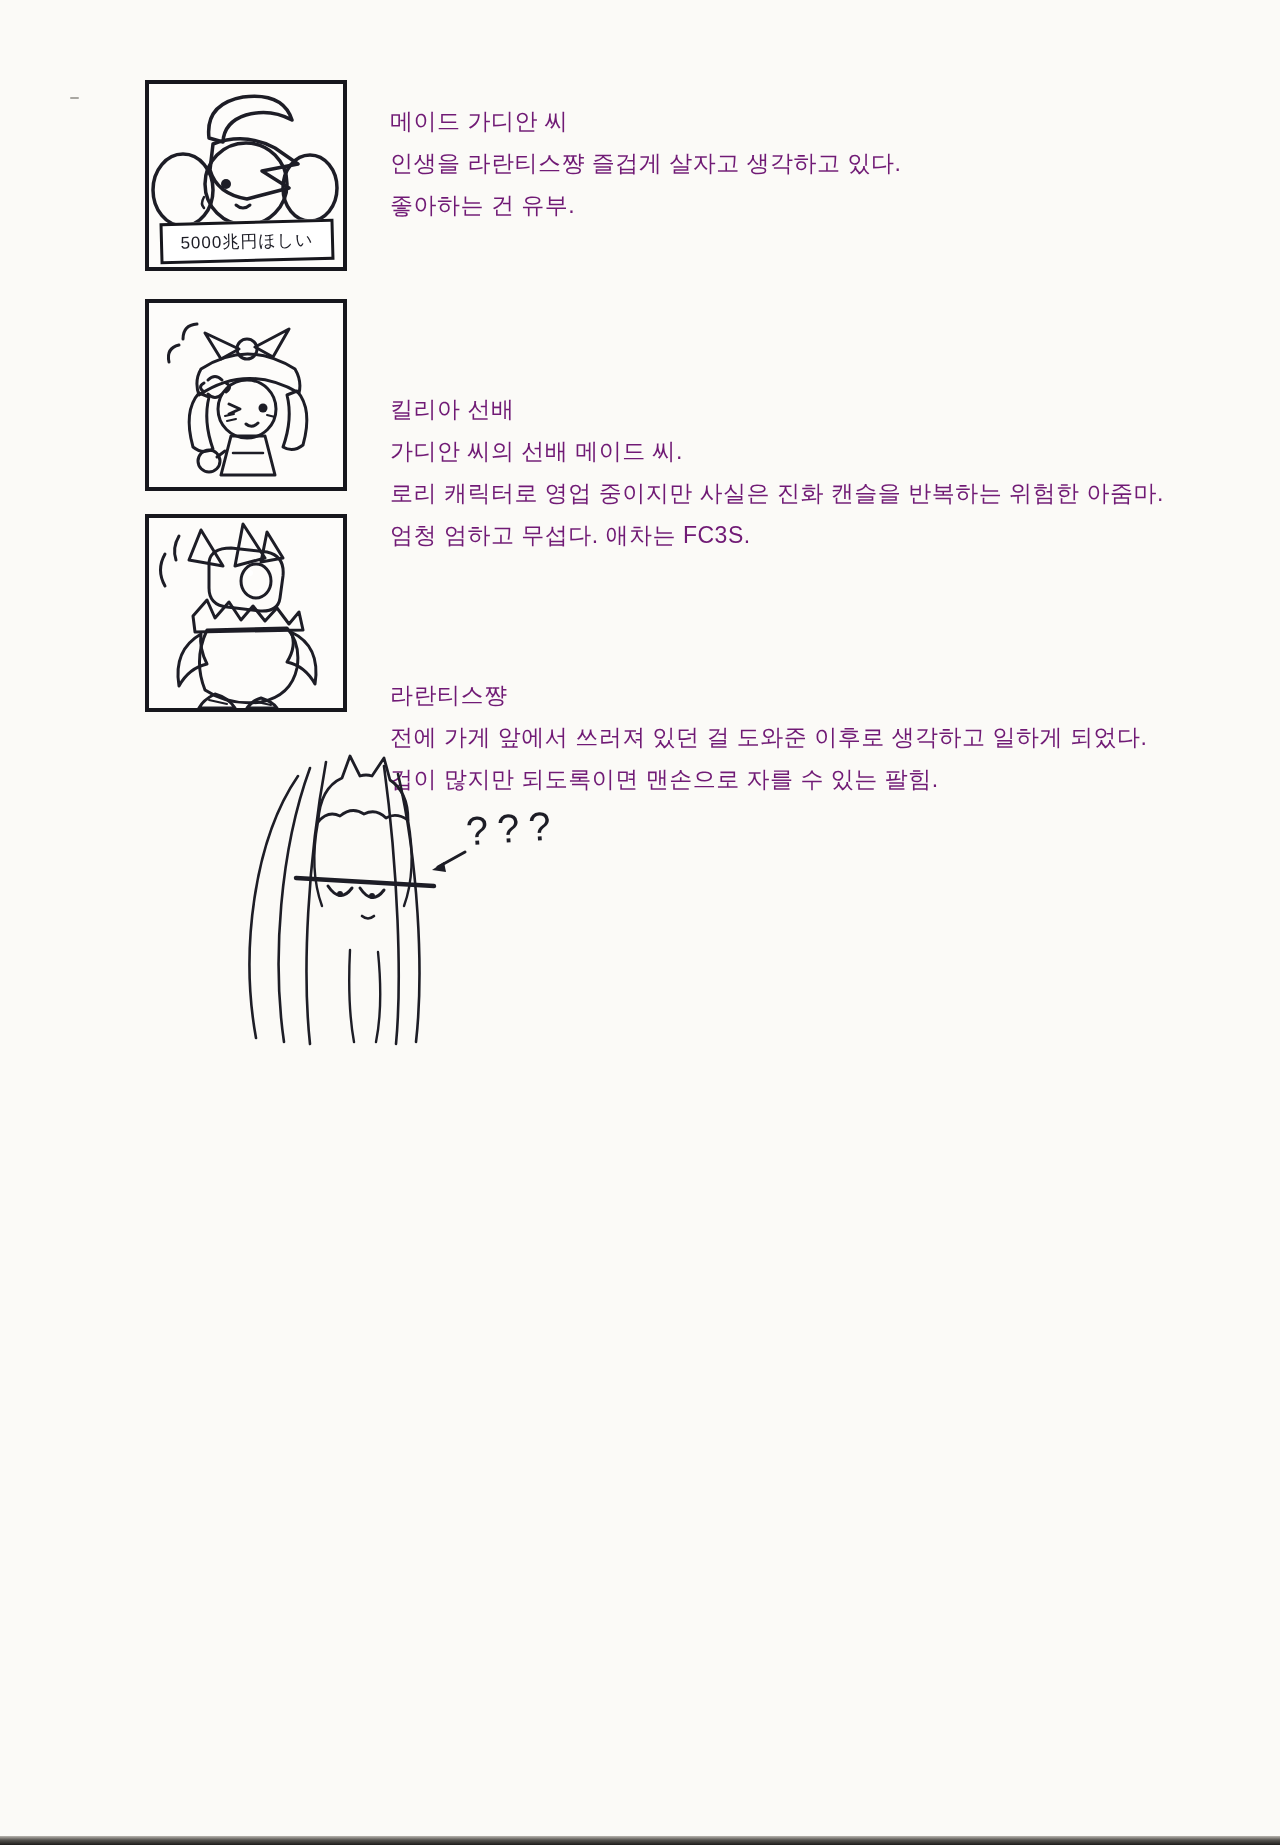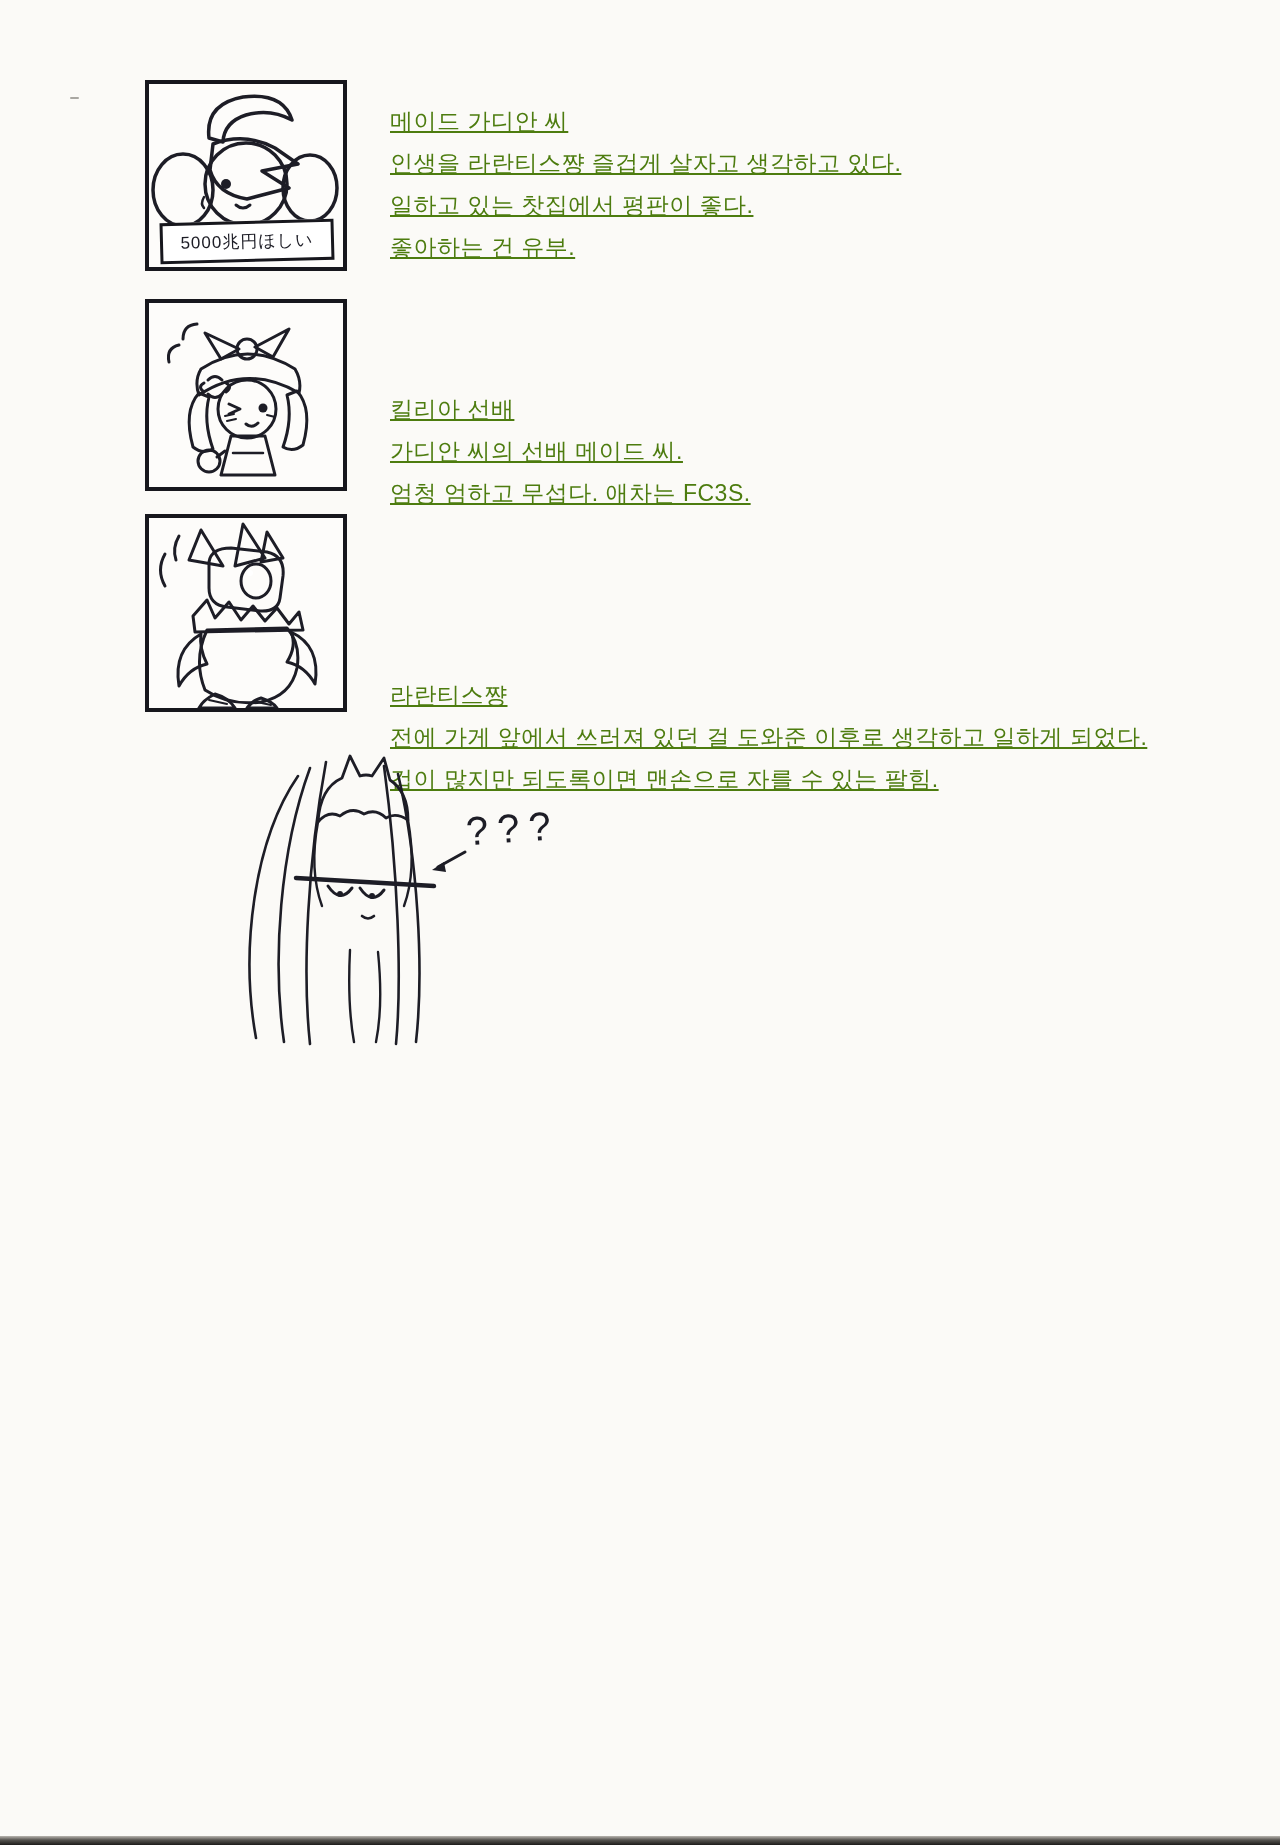--- a/index.html
+++ b/index.html
@@ -4,21 +4,21 @@
 <style>
   html,body{margin:0;padding:0;background:#e8e6e2;}
   .page{position:relative;width:1280px;height:1845px;background:#fbfaf7;overflow:hidden;
         font-family:"Liberation Sans","DejaVu Sans",sans-serif;color:#23232e;}
   .frame{position:absolute;border:4px solid #17171d;background:#fdfcfa;box-sizing:border-box;}
   #frame-1{left:145px;top:80px;width:202px;height:191px;}
   #frame-2{left:145px;top:299px;width:202px;height:192px;}
   #frame-3{left:145px;top:514px;width:202px;height:198px;}
   .frame svg{display:block;width:100%;height:100%;}
   .textblock{position:absolute;left:390px;font-size:23px;line-height:42px;white-space:nowrap;
-             letter-spacing:0.5px;color:#4d7c0f;text-decoration:underline;}
+             letter-spacing:0.5px;color:#701a75;}
   #text-1{top:100px;}
   #text-2{top:388px;}
   #text-3{top:626px;margin-top:48px;}
   .sign{position:absolute;left:11px;right:9px;bottom:5px;height:35px;background:#ffffff;
         border:3px solid #17171d;transform:rotate(-1.5deg);display:flex;align-items:center;
         justify-content:center;font-size:17px;letter-spacing:1px;color:#1d1d26;}
   .sketch{position:absolute;left:210px;top:750px;width:430px;height:310px;}
   .qmarks{position:absolute;left:466px;top:806px;font-size:40px;letter-spacing:9px;
           transform:rotate(-4deg);color:#1d1d26;}
   .scan-edge{position:absolute;left:0;right:0;bottom:0;height:9px;
@@ -50,21 +50,20 @@
         <circle cx="77" cy="100" r="5" fill="#1d1d26"></circle>
         <path d="M87 121 q7 6 14 0" class="ink" stroke-width="3"></path>
         <path d="M55 113 q-4 7 0 11" class="ink" stroke-width="2.5"></path>
         <path d="M80 139 l-6 12 M114 139 l6 12" class="ink" stroke-width="3"></path>
       </svg>
       <div class="sign">5000兆円ほしい</div>
     </div>
     <div class="textblock" id="text-1">
       <div>메이드 가디안 씨</div>
       <div>인생을 라란티스쨩 즐겁게 살자고 생각하고 있다.</div>
-      <div>일하고 있는 찻집에서 평판이 좋다.</div>
       <div>좋아하는 건 유부.</div>
     </div>
   </section>
 
   <section>
     <div class="frame" id="frame-2">
       <svg viewBox="0 0 194 184">
         <defs>
           <pattern id="tone2" width="6" height="6" patternUnits="userSpaceOnUse">
             <rect width="6" height="6" fill="#ffffff"></rect>
@@ -87,20 +86,21 @@
         <path d="M76 113 l9 -2 M78 118 l9 -2 M118 112 l8 2" class="ink" stroke-width="2"></path>
         <path d="M82 133 L72 172 L126 172 L116 133 Z" fill="#ffffff" class="ink" stroke-width="3"></path>
         <path d="M84 150 L114 150" class="ink" stroke-width="2.5"></path>
         <path d="M76 148 l-8 6" class="ink" stroke-width="3"></path>
         <circle cx="60" cy="158" r="11" fill="url(#tone2)" class="ink" stroke-width="3"></circle>
       </svg>
     </div>
     <div class="textblock" id="text-2">
       <div>킬리아 선배</div>
       <div>가디안 씨의 선배 메이드 씨.</div>
+      <div>로리 캐릭터로 영업 중이지만 사실은 진화 캔슬을 반복하는 위험한 아줌마.</div>
       <div>엄청 엄하고 무섭다. 애차는 FC3S.</div>
     </div>
   </section>
 
   <section>
     <div class="frame" id="frame-3">
       <svg viewBox="0 0 194 190">
         <defs>
           <pattern id="tone3" width="6" height="6" patternUnits="userSpaceOnUse">
             <rect width="6" height="6" fill="#ffffff"></rect>

